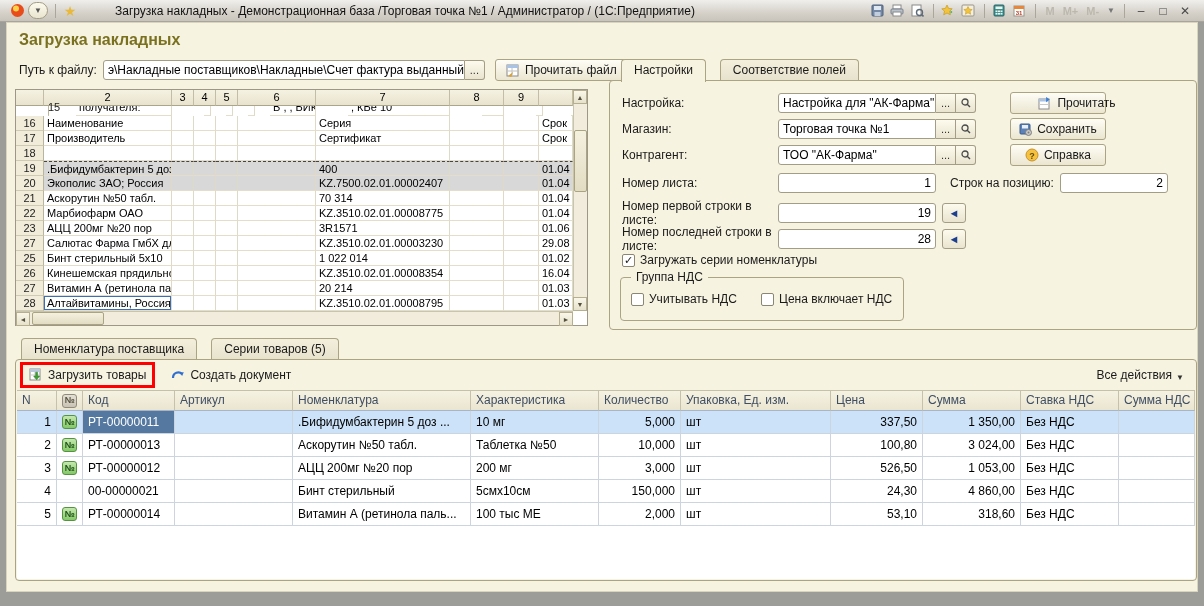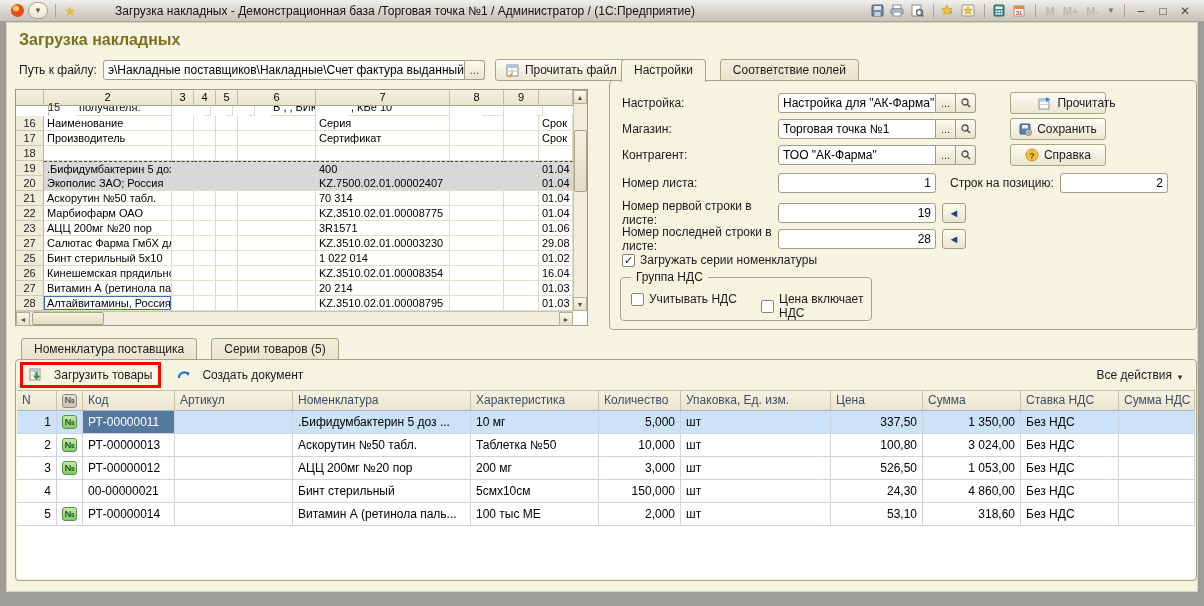--- a/index.html
+++ b/index.html
@@ -69,21 +69,21 @@
   .actbtn{ position:absolute; width:96px; }
   .arrowbtn{ width:24px; height:20px; margin-left:6px; border-radius:3px; color:#1d3f8e; font-size:11px;}
   .checkbox{ width:13px; height:13px; background:#fff; border:1px solid #8b8574; border-radius:2px; display:inline-flex;
     align-items:center; justify-content:center; font-size:11px; font-weight:bold; color:#1a1a1a; margin-right:5px; flex:0 0 auto;}
   .fieldset{ position:absolute; border:1px solid #aaa483; border-radius:4px; }
   .legend{ position:absolute; top:-8px; left:10px; background:#f7f3e1; padding:0 5px; font-size:12px; color:#1a1a1a;}
 
   
   #bottom-box{ left:8px; top:336px; width:1182px; height:222px; z-index:2;}
   .toolbar{ position:absolute; left:0; top:0; right:0; height:30px; display:flex; align-items:center; font-size:12px; color:#1a1a1a;}
-  .flatbtn{ display:inline-flex; align-items:center; gap:11px; padding:3px 6px; background:transparent; border:none; font-size:12px; color:#1a1a1a;}
+  .flatbtn{ display:inline-flex; align-items:center; gap:5px; padding:3px 6px; background:transparent; border:none; font-size:12px; color:#1a1a1a;}
   .red-annot{ border:3px solid #f00; margin-left:4px; display:inline-flex; background:transparent;}
   .all-actions{ margin-left:auto; margin-right:12px; display:inline-flex; align-items:flex-end; gap:4px;}
   .goods{ position:absolute; left:1px; right:1px; top:30px; bottom:1px; background:#fff; border-top:1px solid #c5c0aa; overflow:hidden;}
   .trow{ display:grid; grid-template-columns:40px 26px 92px 118px 178px 128px 82px 150px 92px 98px 98px 1fr; }
   .thead .tc{ background:linear-gradient(#f6f2e2,#eae5d0); border-right:1px solid #c6c1aa; border-bottom:1px solid #a8b4c8;
     color:#3f4e63; font-size:12px; height:20px; line-height:19px; padding:0 5px; white-space:nowrap; overflow:hidden;}
   .tc{ background:transparent; border-right:1px solid #ccd4e0; border-bottom:1px solid #ccd4e0; font-size:12px; height:23px;
     line-height:22px; padding:0 5px; white-space:nowrap; overflow:hidden; color:#000; display:flex; align-items:center;}
   .tc.num{ justify-content:flex-end; }
   .trow.sel{ background:#cbe2f8; }
@@ -485,21 +485,21 @@
         <button class="mini-btn arrowbtn">
             <span>◄</span>
           </button>
       </div>
 
       <div class="frow" style="left:12px; top:172px;">
         <span class="checkbox">✓</span>
         <span>Загружать серии номенклатуры</span>
       </div>
 
-      <div class="fieldset" style="left:10px; top:196px; width:252px; height:44px;">
+      <div class="fieldset" style="left:10px; top:196px; width:284px; height:44px;">
         <div class="legend">Группа НДС</div>
         <div class="frow" style="left:10px; top:14px;">
           <span class="checkbox"></span>
           <span>Учитывать НДС</span>
         </div>
         <div class="frow" style="left:140px; top:14px;">
           <span class="checkbox"></span>
           <span>Цена включает НДС</span>
         </div>
       </div>

